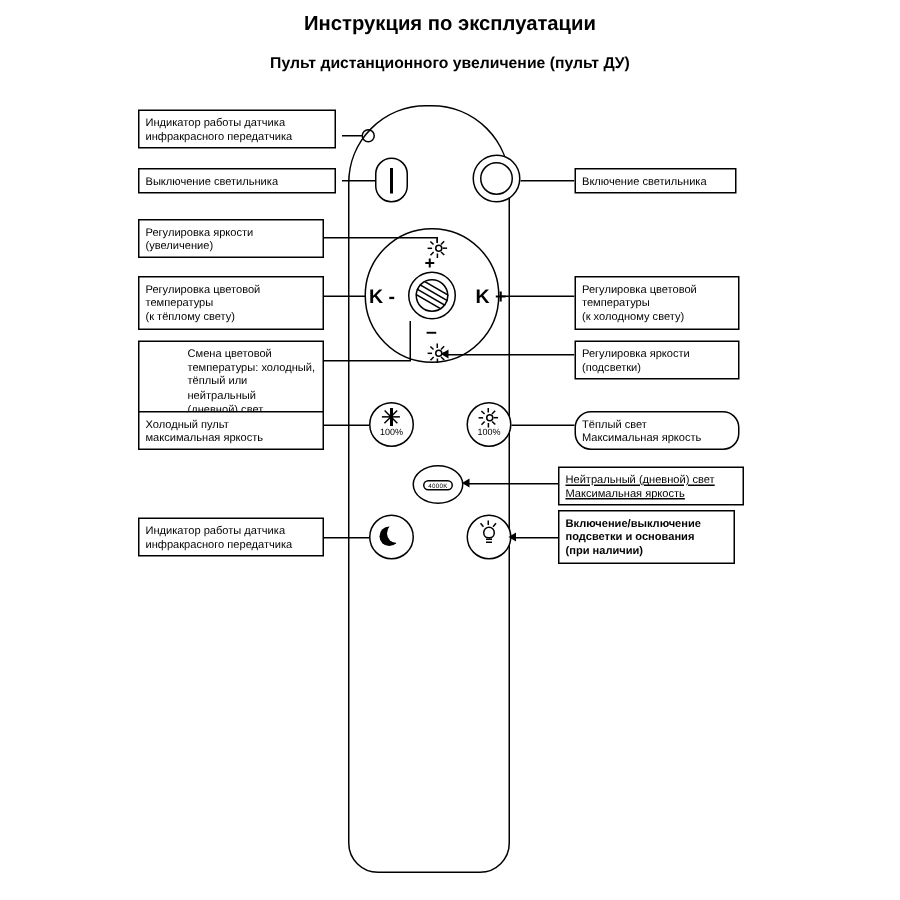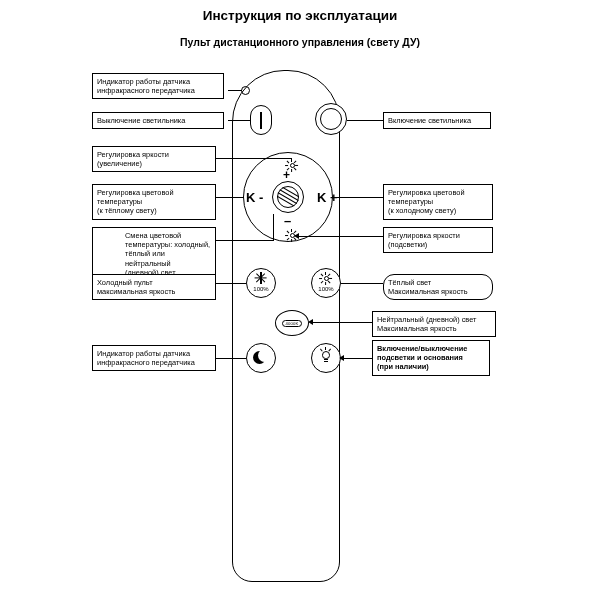--- a/index.html
+++ b/index.html
@@ -303,21 +303,21 @@
     border-width: 3px 5px 3px 0;
     border-color: transparent #000 transparent transparent;
   }
 </style>
 </head>
 <body>
 
 <div id="page">
 
   <div class="title">Инструкция по эксплуатации</div>
-  <div class="subtitle">Пульт дистанционного управления (свету ДУ)</div>
+  <div class="subtitle">Пульт дистанционного увеличение (пульт ДУ)</div>
 
   <div class="remote"></div>
 
   <div class="ir-dot"></div>
 
   <div class="btn-off">
     <div class="bar"></div>
   </div>
 
   <div class="circ btn-on-outer"></div>
@@ -487,21 +487,21 @@
   <div class="callout right" style="left:383px; top:227px; width:110px;">
     <div>Регулировка яркости</div>
     <div>(подсветки)</div>
   </div>
 
   <div class="callout right" style="left:383px; top:274px; width:110px;border-radius:11px;">
     <div>Тёплый свет</div>
     <div>Максимальная яркость</div>
   </div>
 
-  <div class="callout right" style="left:372px; top:311px; width:124px;">
+  <div class="callout right" style="left:372px; top:311px; width:124px;text-decoration:underline;">
     <div>Нейтральный (дневной) свет</div>
     <div>Максимальная яркость</div>
   </div>
 
   <div class="callout right" style="left:372px; top:340px; width:118px;font-weight:bold;">
     <div>Включение/выключение</div>
     <div>подсветки и основания</div>
     <div>(при наличии)</div>
   </div>
 

